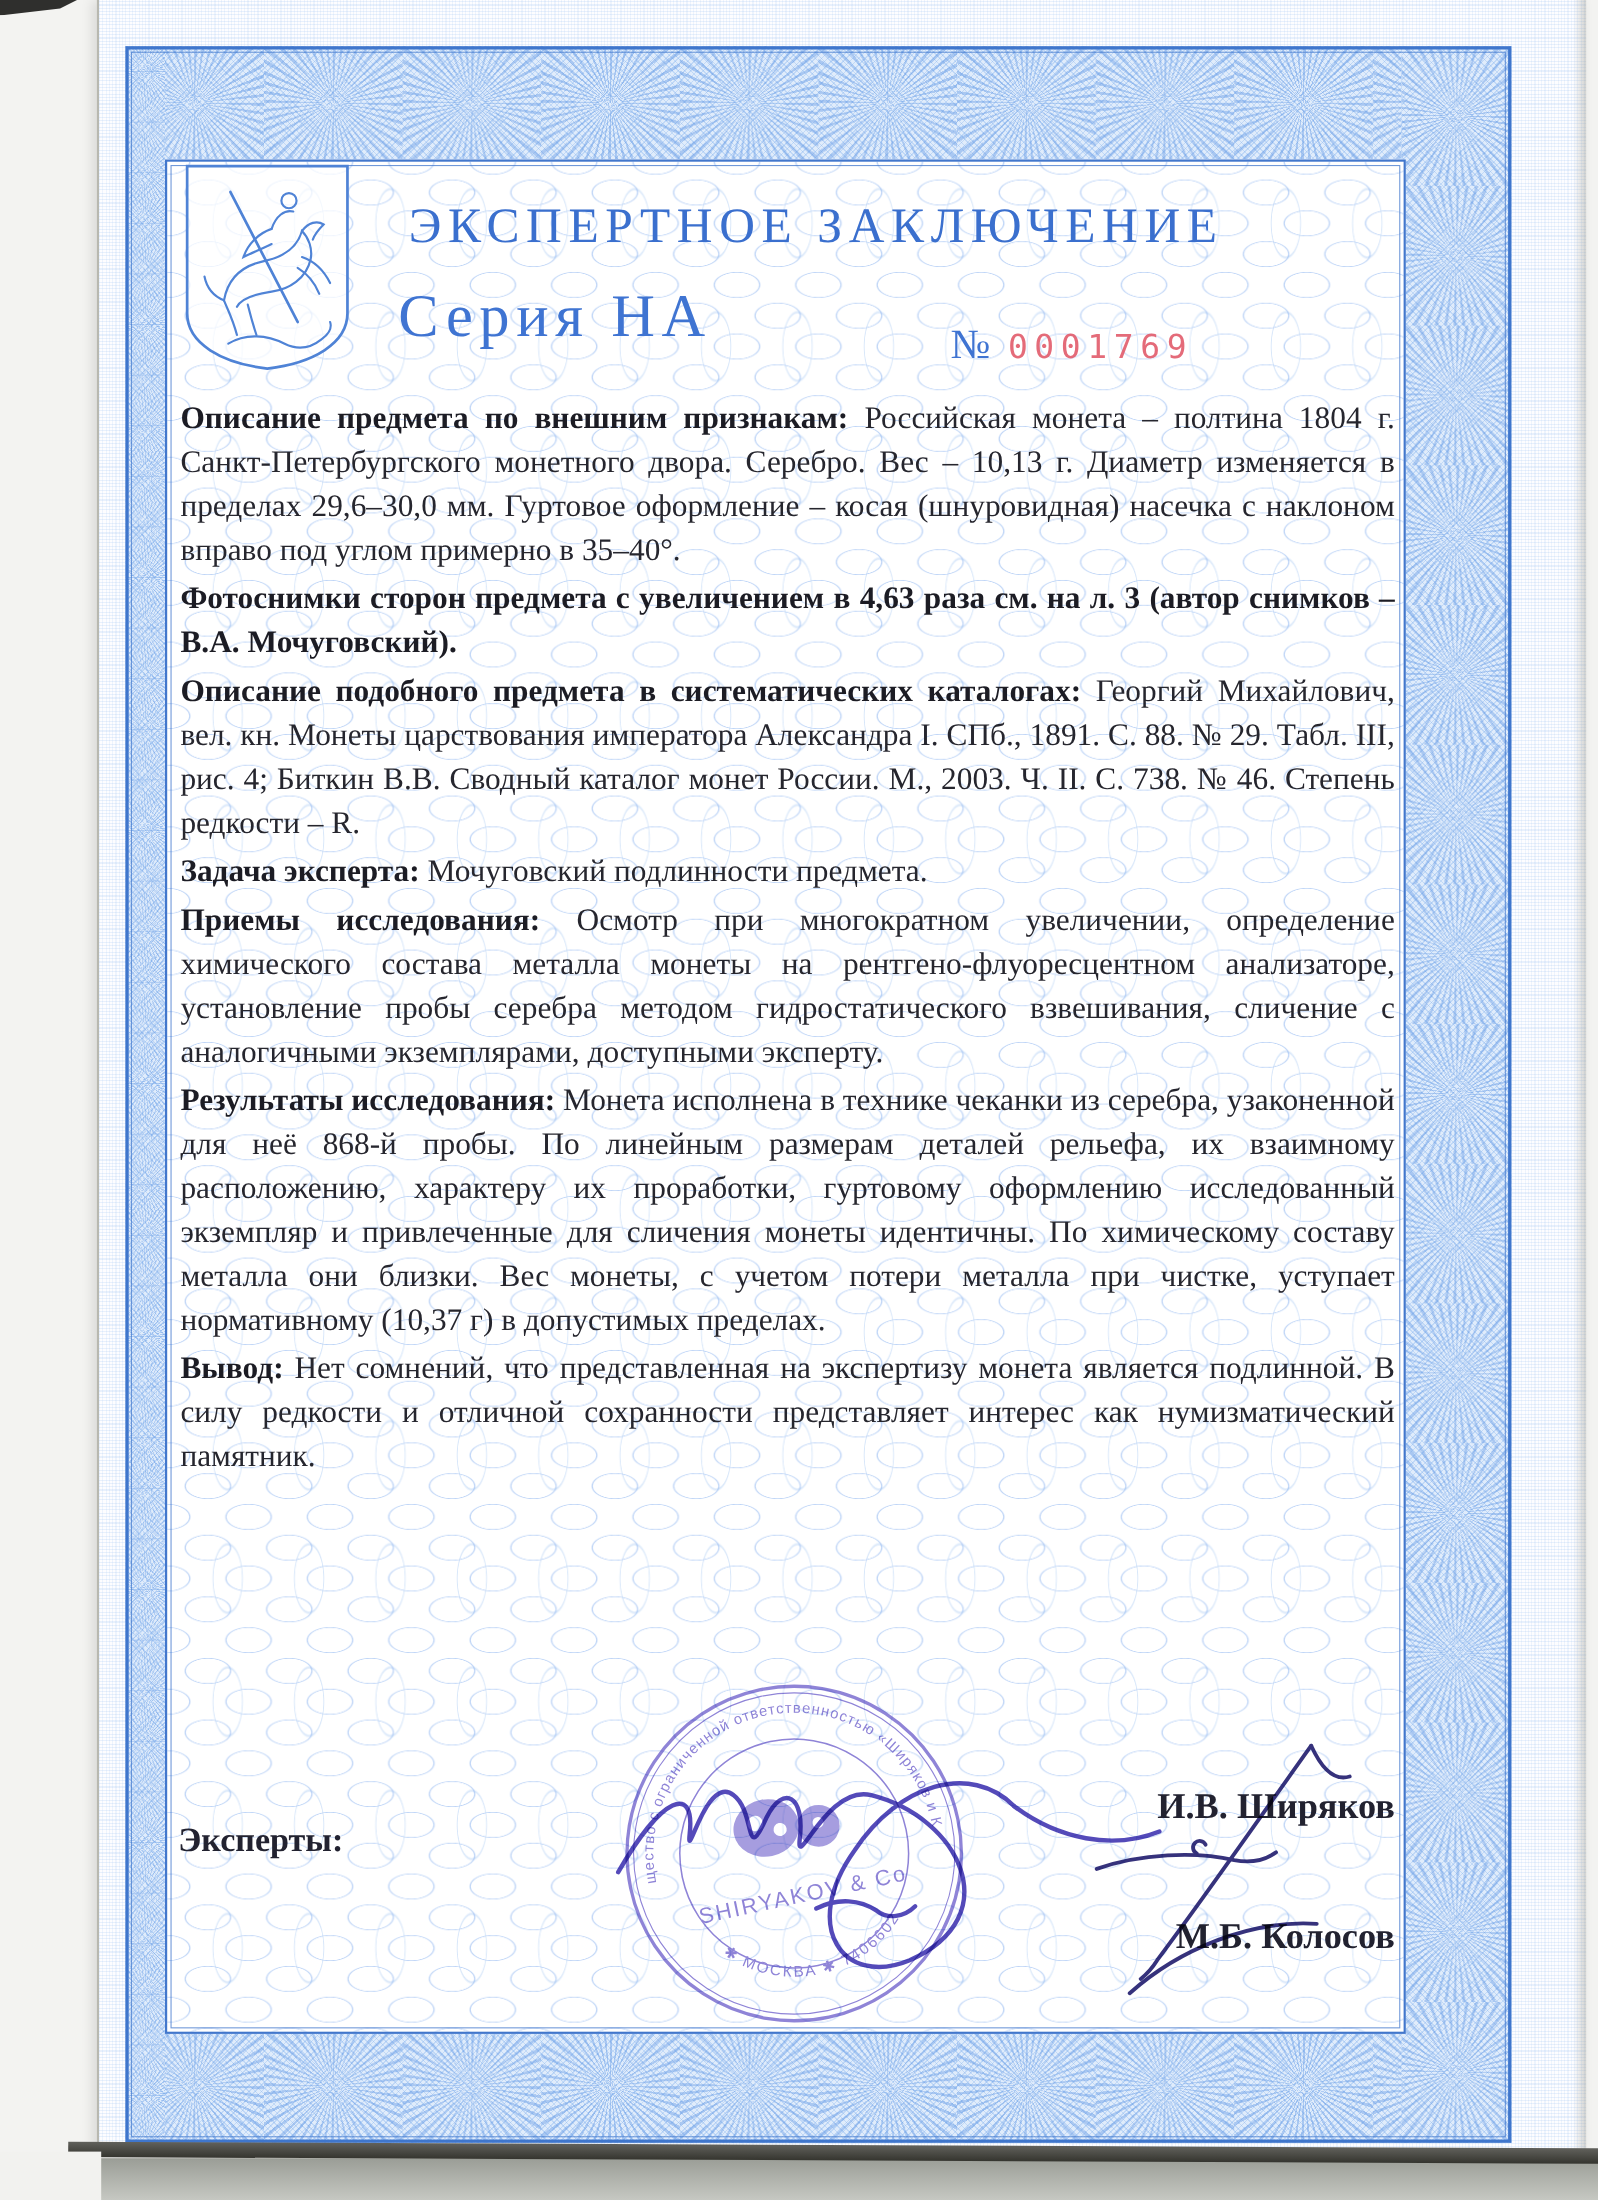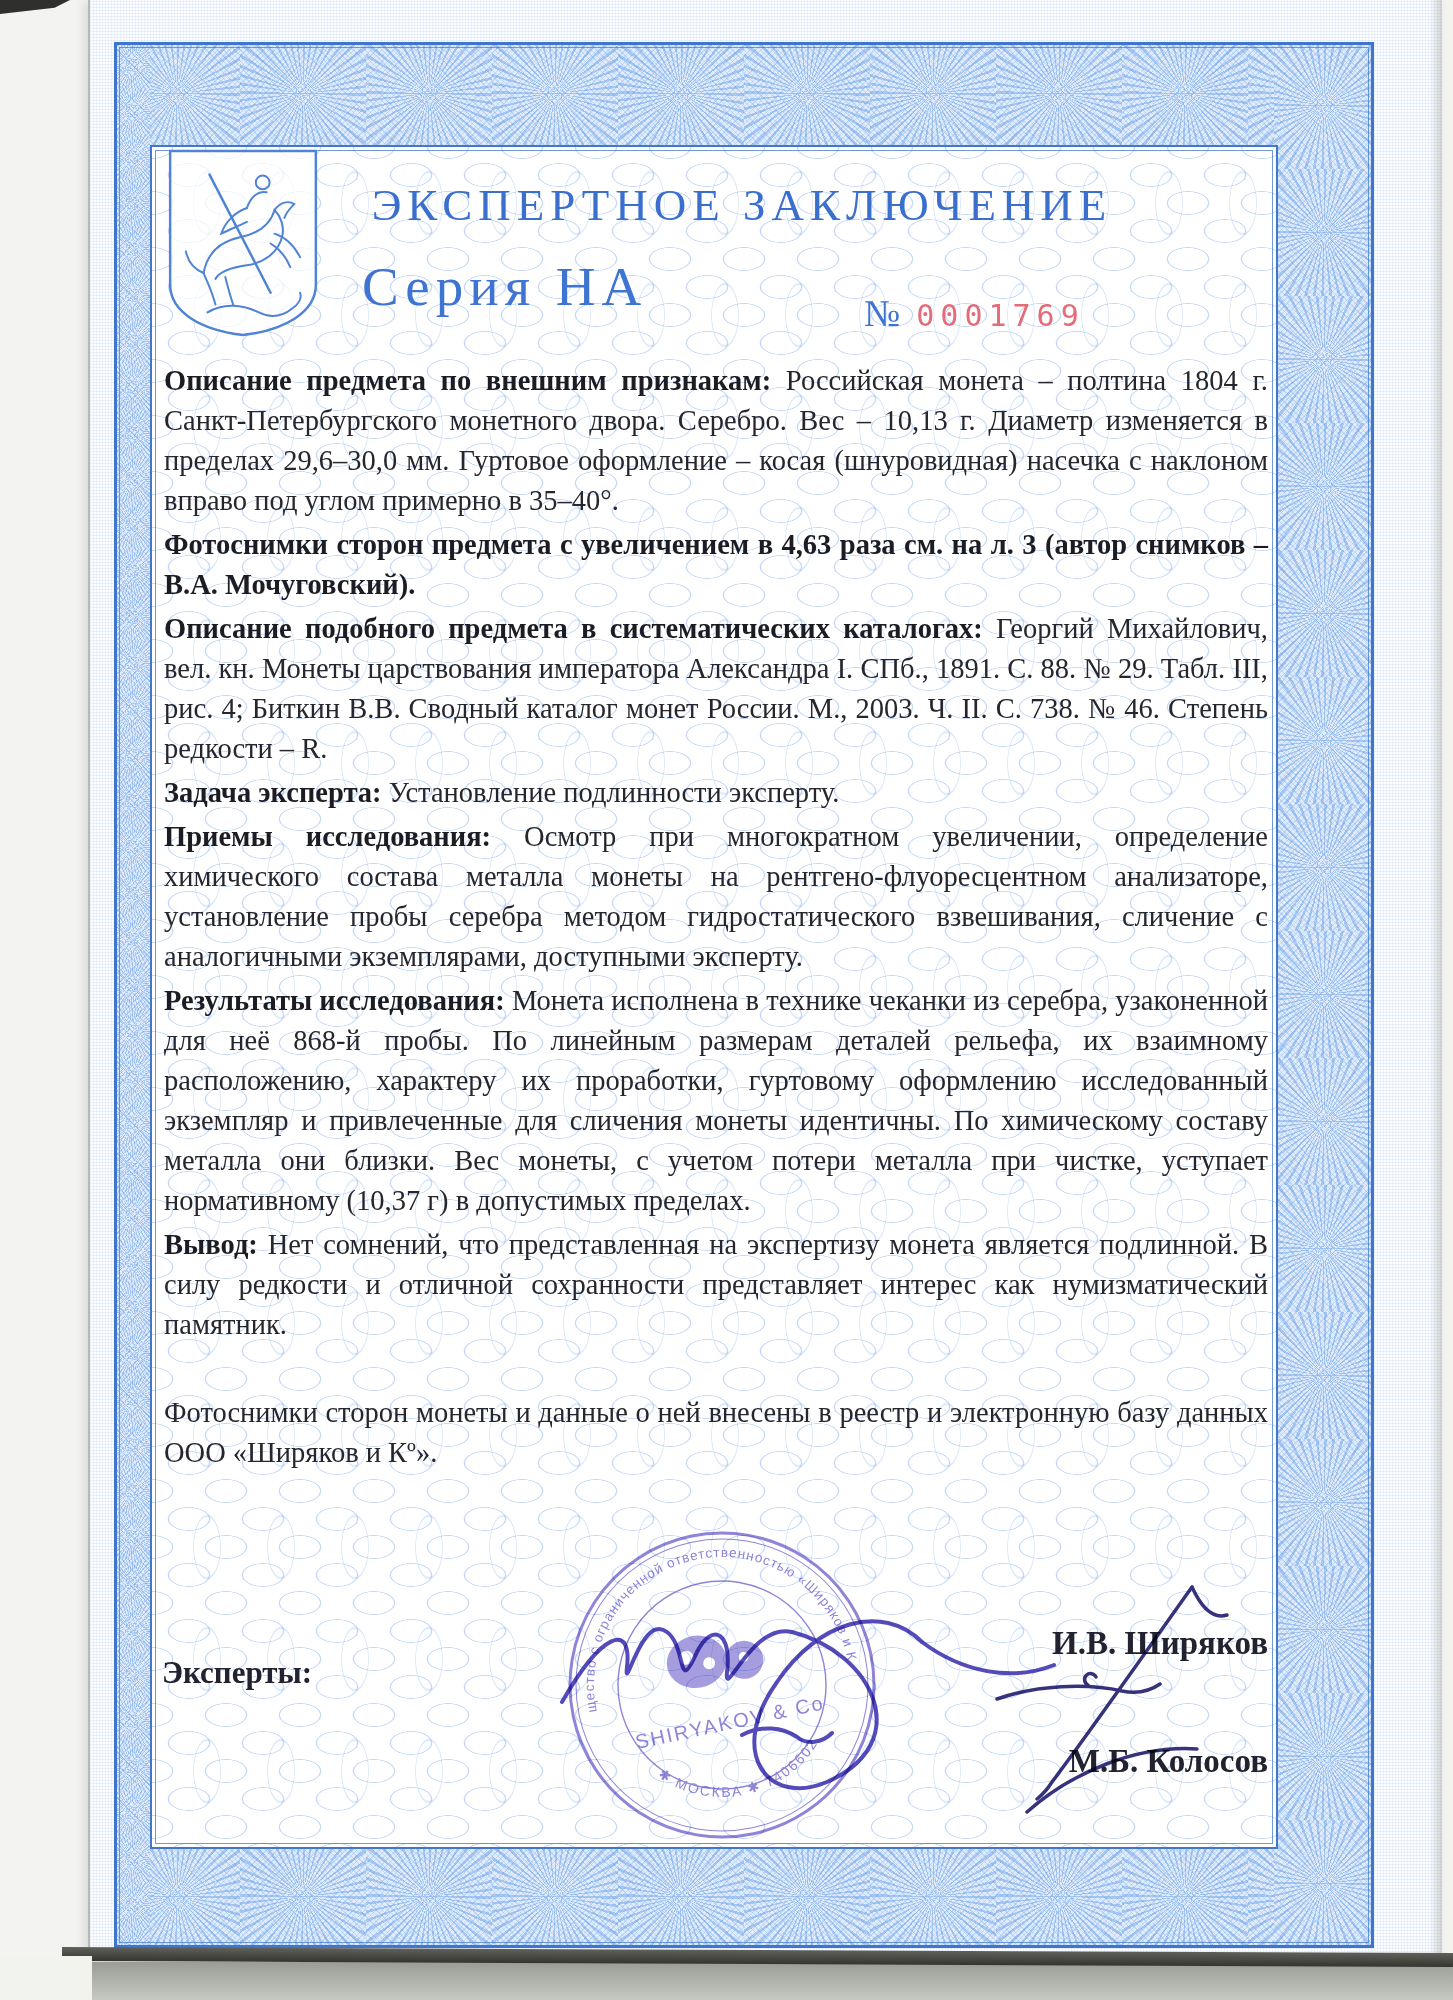--- a/index.html
+++ b/index.html
@@ -160,25 +160,24 @@
     <div class="series-label">Серия НА</div>
     <div class="number-group">
       <span class="num-sign">№</span>
       <span class="serial">0001769</span>
     </div>
 
     <div class="body-text">
       <p><b>Описание предмета по внешним признакам:</b><span> Российская монета – полтина 1804 г. Санкт-Петербургского монетного двора. Серебро. Вес – 10,13 г. Диаметр изменяется в пределах 29,6–30,0 мм. Гуртовое оформление – косая (шнуровидная) насечка с наклоном вправо под углом примерно в 35–40°.</span></p>
       <p><b>Фотоснимки сторон предмета с увеличением в 4,63 раза см. на л. 3 (автор снимков – В.А. Мочуговский).</b><span></span></p>
       <p><b>Описание подобного предмета в систематических каталогах:</b><span> Георгий Михайлович, вел. кн. Монеты царствования императора Александра I. СПб., 1891. С. 88. № 29. Табл. III, рис. 4; Биткин В.В. Сводный каталог монет России. М., 2003. Ч. II. С. 738. № 46. Степень редкости – R.</span></p>
-      <p><b>Задача эксперта:</b><span> Установление подлинности эксперту.</span></p>
+      <p><b>Задача эксперта:</b><span> Мочуговский подлинности предмета.</span></p>
       <p><b>Приемы исследования:</b><span> Осмотр при многократном увеличении, определение химического состава металла монеты на рентгено-флуоресцентном анализаторе, установление пробы серебра методом гидростатического взвешивания, сличение с аналогичными экземплярами, доступными эксперту.</span></p>
       <p><b>Результаты исследования:</b><span> Монета исполнена в технике чеканки из серебра, узаконенной для неё 868-й пробы. По линейным размерам деталей рельефа, их взаимному расположению, характеру их проработки, гуртовому оформлению исследованный экземпляр и привлеченные для сличения монеты идентичны. По химическому составу металла они близки. Вес монеты, с учетом потери металла при чистке, уступает нормативному (10,37 г) в допустимых пределах.</span></p>
       <p><b>Вывод:</b><span> Нет сомнений, что представленная на экспертизу монета является подлинной. В силу редкости и отличной сохранности представляет интерес как нумизматический памятник.</span></p>
-      <p class="registry">Фотоснимки сторон монеты и данные о ней внесены в реестр и электронную базу данных ООО «Ширяков и Кº».</p>
     </div>
 
     <div class="experts-label">Эксперты:</div>
     <div class="expert-name expert-1">И.В. Ширяков</div>
     <div class="expert-name expert-2">М.Б. Колосов</div>
 
     <svg class="stamp" viewBox="0 0 340 340">
       <defs>
         <path id="arcTop" d="M170,170 m -128,0 a128,128 0 1,1 256,0"></path>
         <path id="arcBottom" d="M170,170 m -112,0 a112,112 0 1,0 224,0"></path>

